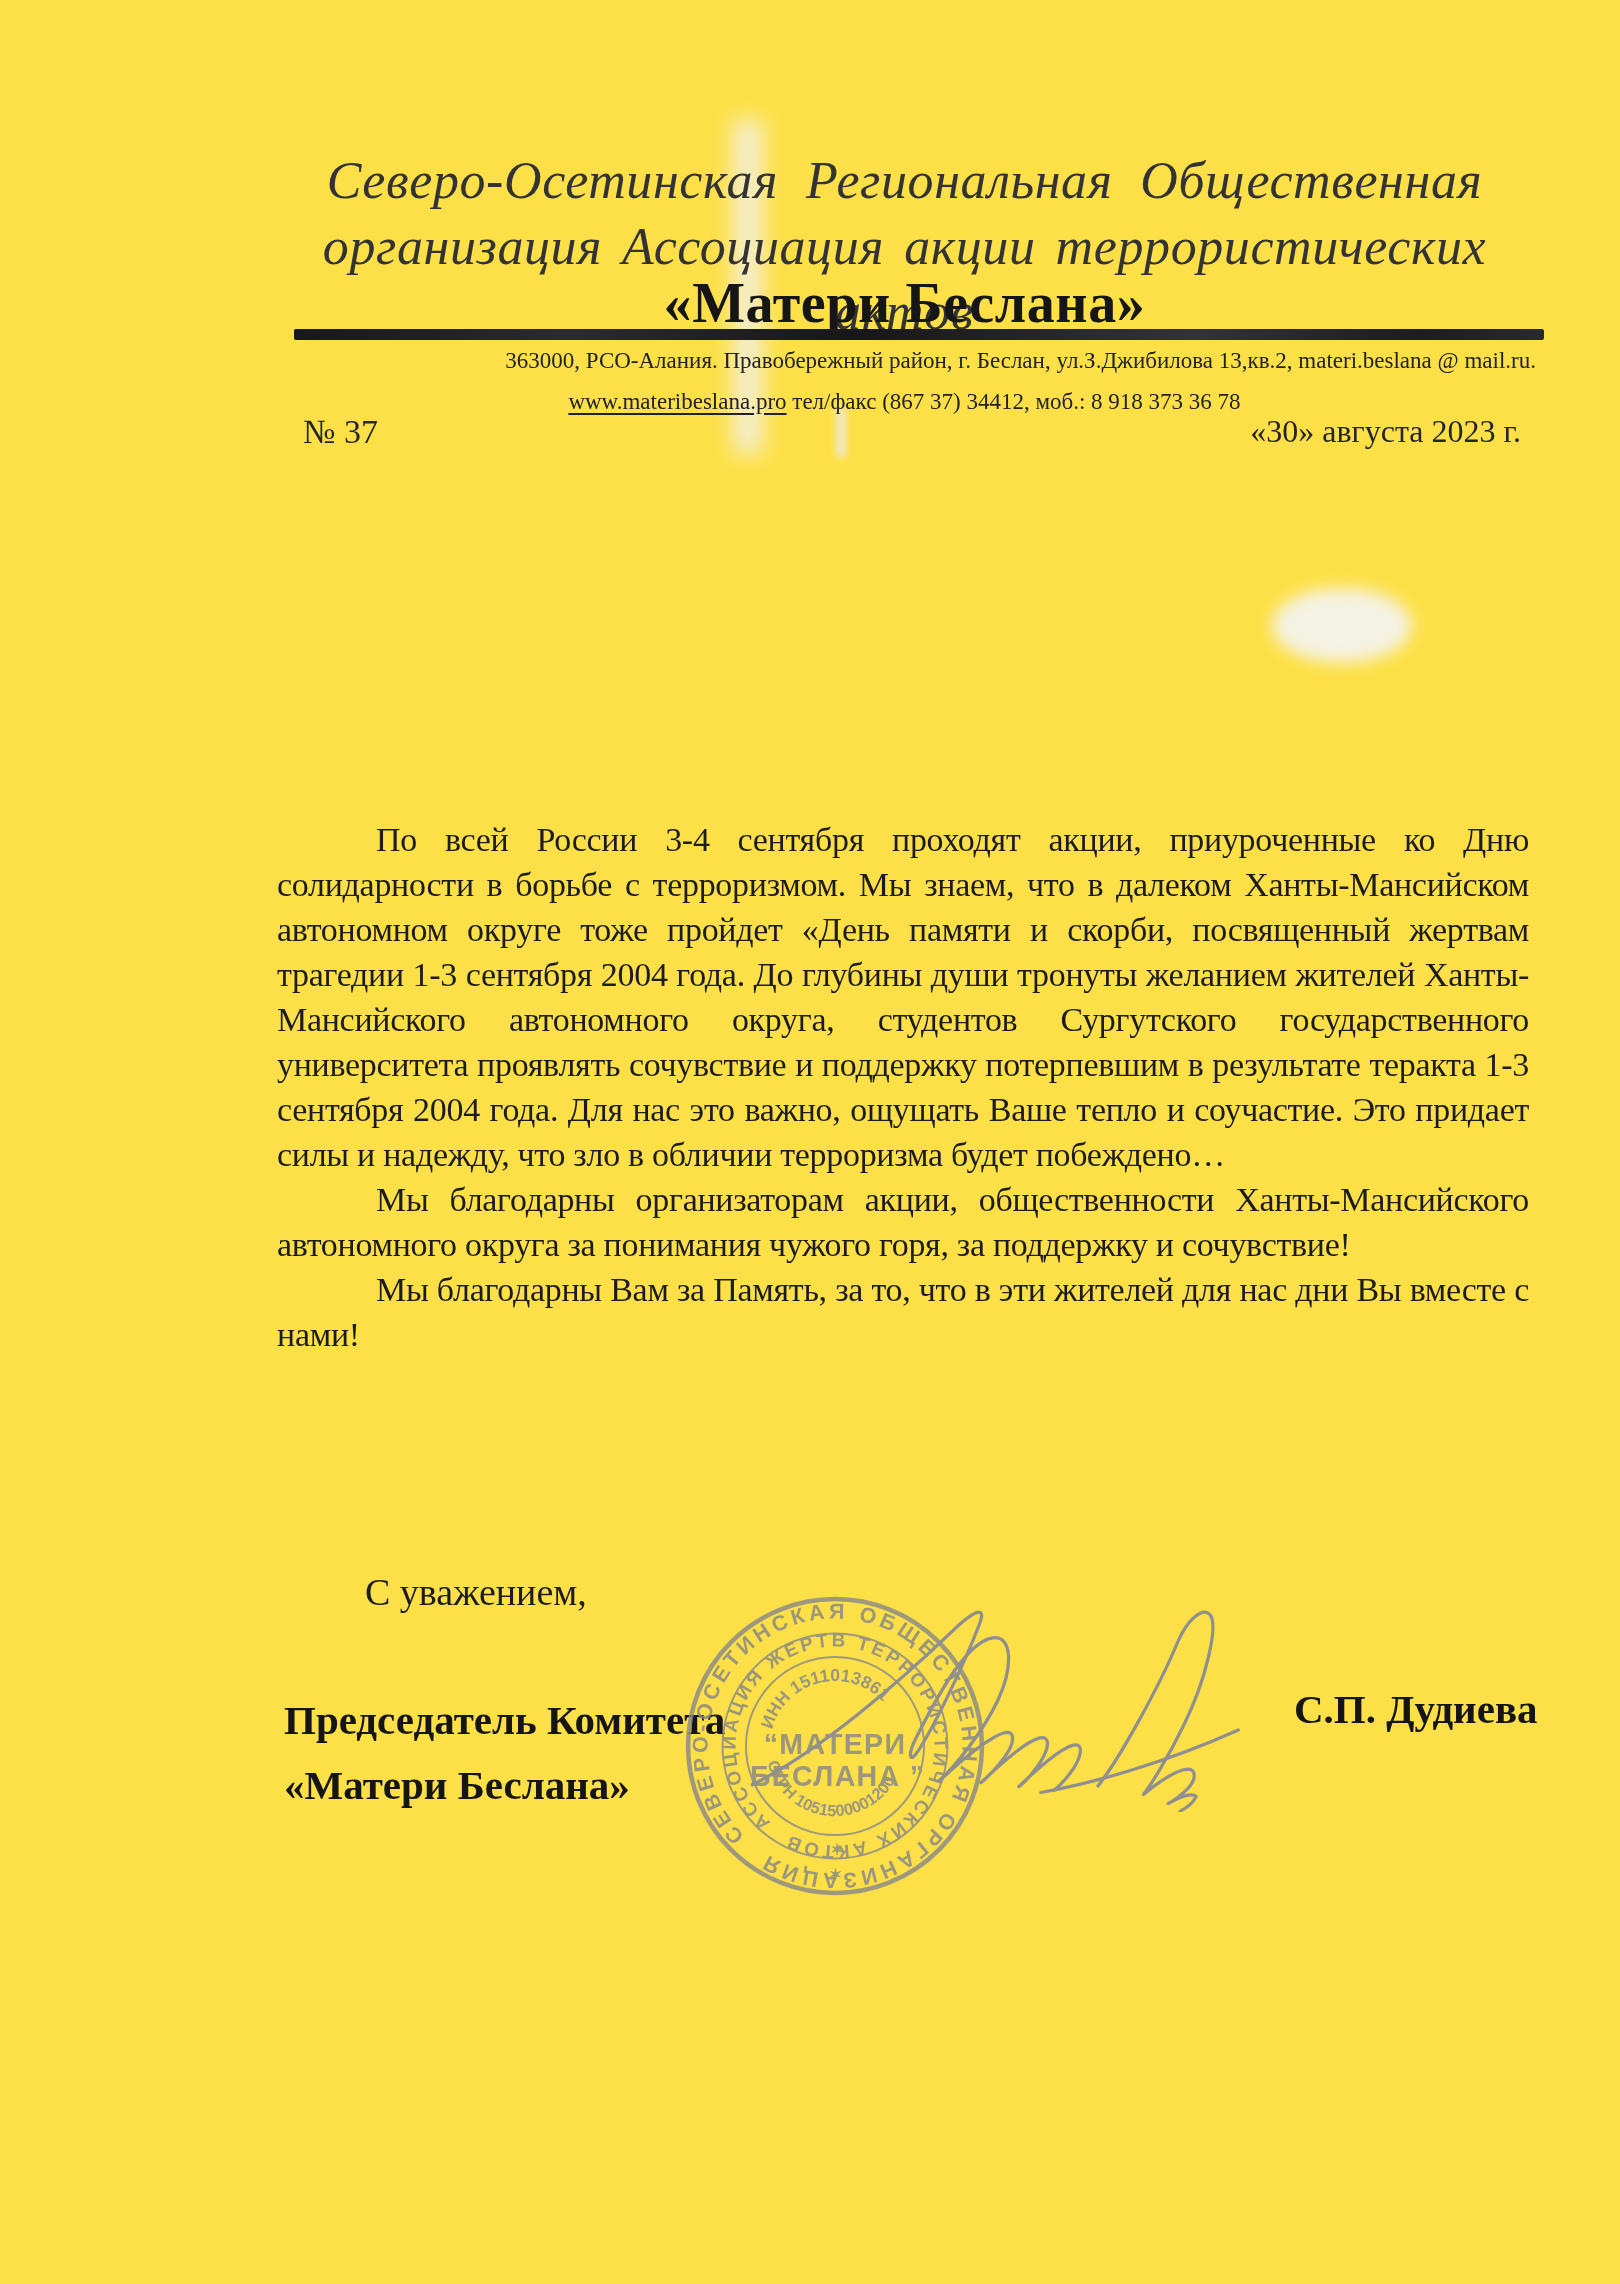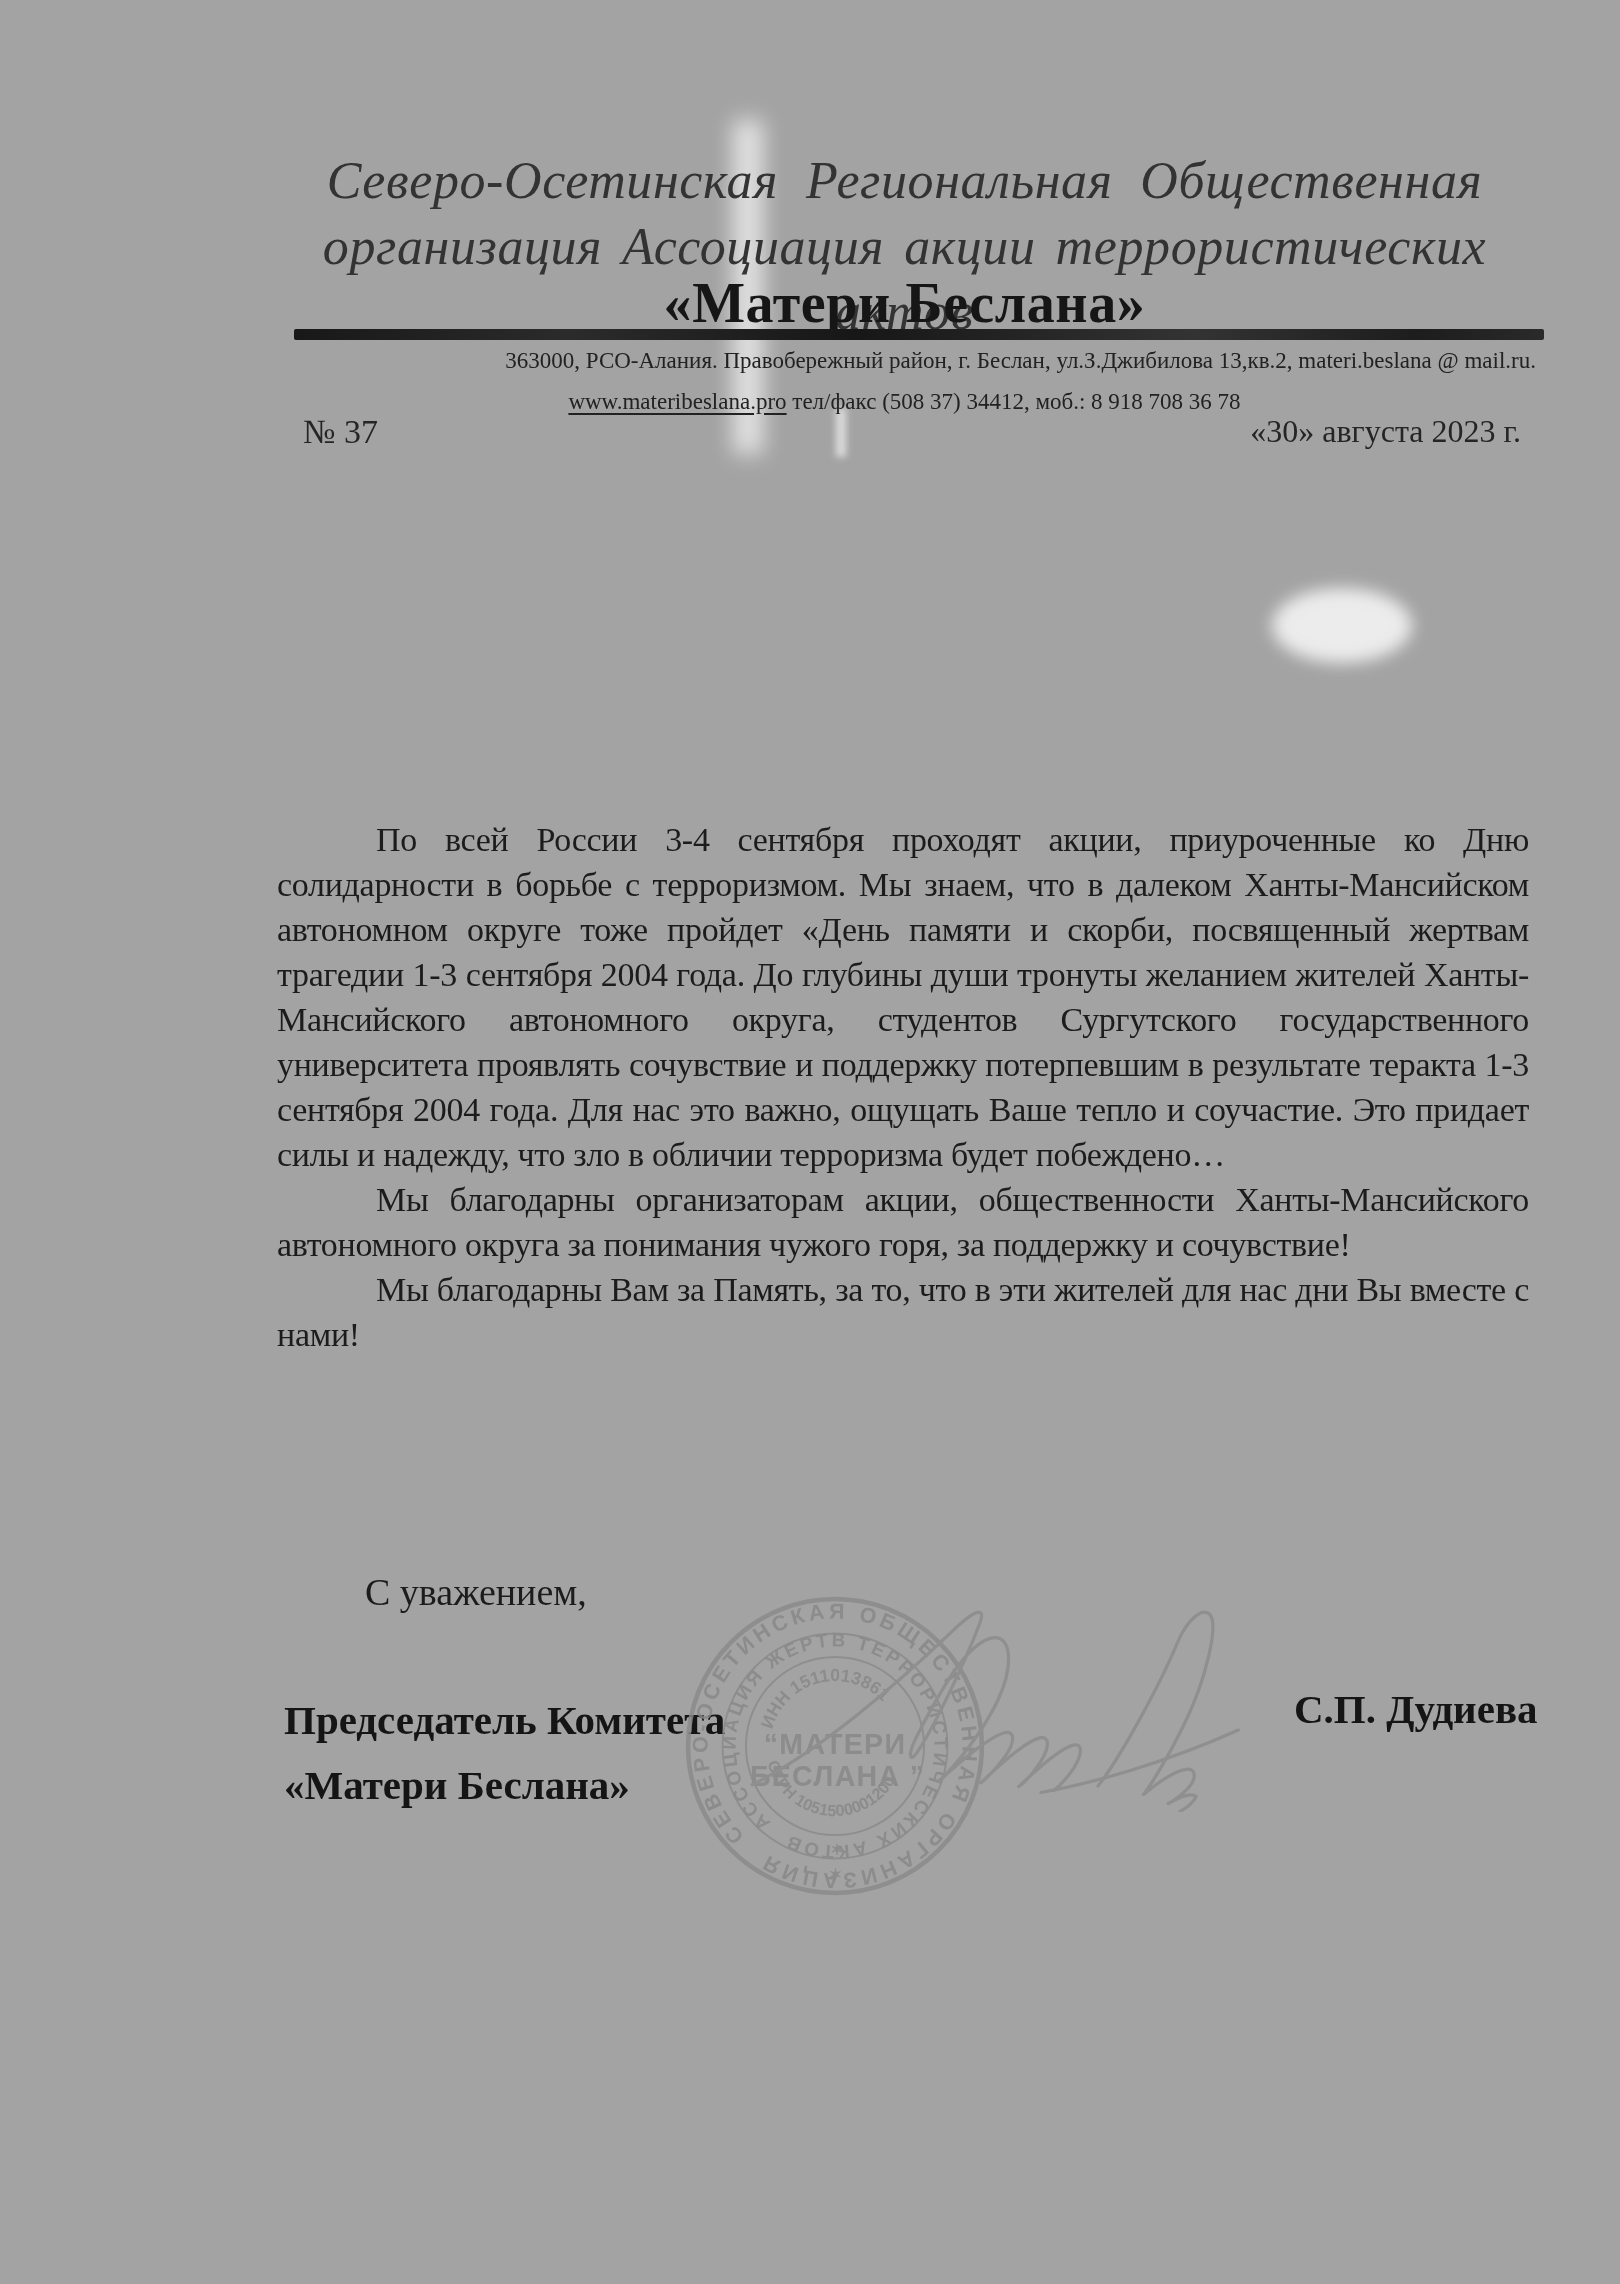--- a/index.html
+++ b/index.html
@@ -1,16 +1,16 @@
 <!DOCTYPE html>
 <html style="font-size:10.4px"><head>
 <meta charset="utf-8">
 <style>
   html,body{margin:0;padding:0;background:#ffffff;}
-  .page{position:relative;width:1620px;height:2284px;background:#a3a3a3;overflow:hidden;
+  .page{position:relative;width:1620px;height:2284px;background:#fde047;overflow:hidden;
         font-family:"Liberation Serif", serif;color:#1b1b1b;}
   
   .artifact{position:absolute;pointer-events:none;}
   .streak-v{background:#f2f2f2;filter:blur(10.4px);opacity:.8;}
   .smudge{background:#f4f4f4;border-radius:50%;filter:blur(7.8px);opacity:.9;}
   .streak-s{background:#ebebeb;filter:blur(3.9px);opacity:.8;}
 
   
   .hdr{position:absolute;left:273px;width:1263px;text-align:center;color:#333;}
   .hdr1{top:148px;font-style:italic;font-size:52px;line-height:65px;word-spacing:14.3px;letter-spacing:0.6px;}
@@ -52,21 +52,21 @@
 
   <div class="artifact streak-v" style="left:733px;top:120px;width:30px;height:334px;"></div>
   <div class="artifact smudge" style="left:1272px;top:588px;width:140px;height:75px;"></div>
   <div class="artifact streak-s" style="left:836px;top:408px;width:10.4px;height:49px;"></div>
 
   <div class="hdr hdr1">Северо-Осетинская Региональная Общественная</div>
   <div class="hdr hdr2">организация Ассоциация акции террористических актов</div>
   <div class="hdr hdr3">«Матери Беслана»</div>
   <div class="divider"></div>
   <div class="addr">363000, РСО-Алания. Правобережный район, г. Беслан, ул.З.Джибилова 13,кв.2, materi.beslana @ mail.ru.</div>
-  <div class="contact"><span class="site">www.materibeslana.pro</span><span> тел/факс (508 37) 34412, моб.: 8 918 708 36 78</span></div>
+  <div class="contact"><span class="site">www.materibeslana.pro</span><span> тел/факс (867 37) 34412, моб.: 8 918 373 36 78</span></div>
 
   <div class="doc-number">№ 37</div>
   <div class="doc-date">«30» августа  2023 г.</div>
 
   <div class="body-text">
     <p>По всей России 3-4 сентября проходят акции, приуроченные ко Дню солидарности в борьбе с терроризмом. Мы знаем, что в далеком Ханты-Мансийском автономном округе тоже пройдет «День памяти и скорби, посвященный жертвам трагедии 1-3 сентября 2004 года. До глубины души тронуты желанием жителей Ханты-Мансийского автономного округа, студентов Сургутского государственного университета проявлять сочувствие и поддержку потерпевшим в результате теракта 1-3 сентября 2004 года. Для нас это важно, ощущать Ваше тепло и соучастие. Это придает силы и надежду, что зло в обличии терроризма будет побеждено…</p>
     <p>Мы благодарны организаторам акции, общественности Ханты-Мансийского автономного округа за понимания чужого горя, за поддержку и сочувствие!</p>
     <p>Мы благодарны Вам за Память, за то, что в эти жителей для нас дни Вы вместе с нами!</p>
   </div>
 

